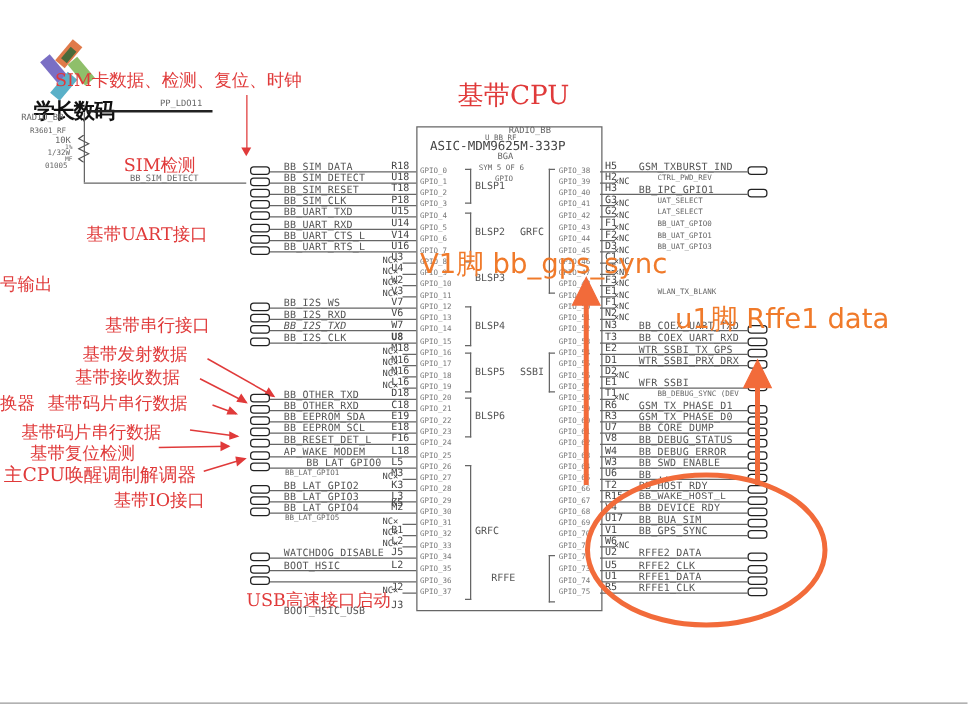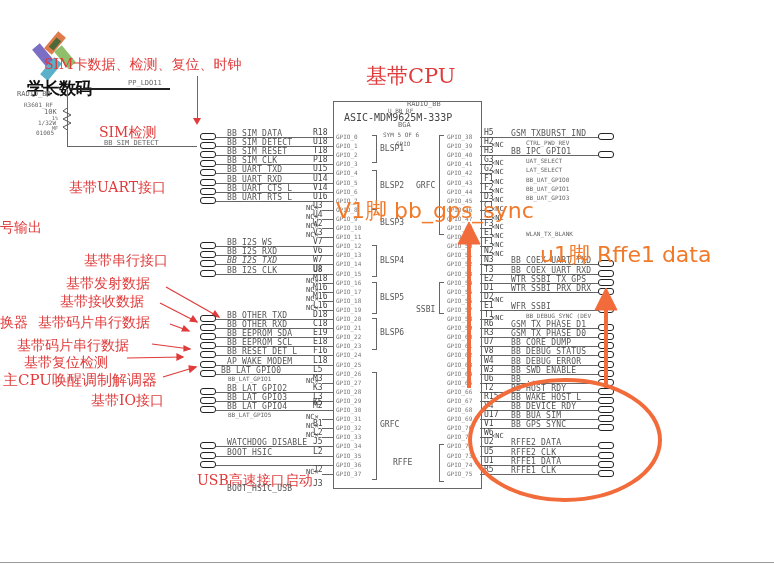--- a/index.html
+++ b/index.html
@@ -103,21 +103,21 @@
 <div class="bracketR" style="left:372px;top:282px;height:30px;"></div>
 <div class="grp" style="left:380px;top:293px;">BLSP5</div>
 <div class="bracketR" style="left:372px;top:318px;height:30px;"></div>
 <div class="grp" style="left:380px;top:328px;">BLSP6</div>
 <div class="bracketR" style="left:372px;top:372px;height:106px;"></div>
 <div class="grp" style="left:380px;top:420px;">GRFC</div>
 
 <div class="bracket" style="left:439px;top:135px;height:98px;"></div>
 <div class="grp" style="left:416px;top:181px;">GRFC</div>
 <div class="bracket" style="left:439px;top:282px;height:30px;"></div>
-<div class="grp" style="left:416px;top:305px;">SSBI</div>
+<div class="grp" style="left:416px;top:293px;">SSBI</div>
 <div class="bracket" style="left:439px;top:444px;height:36px;"></div>
 <div class="grp" style="left:393px;top:458px;">RFFE</div>
 
 <div id="left-pins">
     <div class="port" style="left:200px;top:133px;"></div>
     <div class="line" style="left:216px;top:137px;width:117px;"></div>
     <div class="sig" style="left:227px;top:129px;">BB_SIM_DATA</div>
     <div class="pin" style="left:313px;top:128px;">R18</div>
     <div class="gp" style="left:336px;top:133px;">GPIO_0</div>
     <div class="port" style="left:200px;top:142px;"></div>
@@ -232,21 +232,21 @@
     <div class="sig" style="left:227px;top:347px;">BB_RESET_DET_L</div>
     <div class="pin" style="left:313px;top:346px;">F16</div>
     <div class="gp" style="left:336px;top:351px;">GPIO_24</div>
     <div class="port" style="left:200px;top:361px;"></div>
     <div class="line" style="left:216px;top:365px;width:117px;"></div>
     <div class="sig" style="left:227px;top:357px;">AP_WAKE_MODEM</div>
     <div class="pin" style="left:313px;top:356px;">L18</div>
     <div class="gp" style="left:336px;top:361px;">GPIO_25</div>
     <div class="port" style="left:200px;top:370px;"></div>
     <div class="line" style="left:216px;top:374px;width:117px;"></div>
-    <div class="sig" style="left:221px;top:366px;">BB_LAT_GPIO0</div>
+    <div class="sig" style="left:245px;top:366px;">BB_LAT_GPIO0</div>
     <div class="pin" style="left:313px;top:365px;">L5</div>
     <div class="gp" style="left:336px;top:370px;">GPIO_26</div>
     <div class="nc" style="left:306px;top:377px;">NC✕</div>
     <div class="line" style="left:322px;top:383px;width:11px;"></div>
     <div class="small" style="left:228px;top:375px;">BB_LAT_GPIO1</div>
     <div class="pin" style="left:313px;top:374px;">M3</div>
     <div class="gp" style="left:336px;top:379px;">GPIO_27</div>
     <div class="port" style="left:200px;top:388px;"></div>
     <div class="line" style="left:216px;top:392px;width:117px;"></div>
     <div class="sig" style="left:227px;top:384px;">BB_LAT_GPIO2</div>
@@ -432,21 +432,21 @@
     <div class="sig" style="left:511px;top:375px;">BB_...</div>
     <div class="port" style="left:598px;top:379px;"></div>
     <div class="gp" style="left:447px;top:388px;">GPIO_66</div>
     <div class="pin" style="left:484px;top:383px;">T2</div>
     <div class="line" style="left:480px;top:392px;width:118px;"></div>
     <div class="sig" style="left:511px;top:384px;">BB_HOST_RDY</div>
     <div class="port" style="left:598px;top:388px;"></div>
     <div class="gp" style="left:447px;top:397px;">GPIO_67</div>
     <div class="pin" style="left:484px;top:392px;">R15</div>
     <div class="line" style="left:480px;top:401px;width:118px;"></div>
-    <div class="sig" style="left:511px;top:393px;">BB_WAKE_HOST_L</div>
+    <div class="sig" style="left:511px;top:393px;font-family:Liberation Mono, monospace;">BB_WAKE_HOST_L</div>
     <div class="port" style="left:598px;top:397px;"></div>
     <div class="gp" style="left:447px;top:406px;">GPIO_68</div>
     <div class="pin" style="left:484px;top:401px;">V4</div>
     <div class="line" style="left:480px;top:410px;width:118px;"></div>
     <div class="sig" style="left:511px;top:402px;">BB_DEVICE_RDY</div>
     <div class="port" style="left:598px;top:406px;"></div>
     <div class="gp" style="left:447px;top:415px;">GPIO_69</div>
     <div class="pin" style="left:484px;top:410px;">U17</div>
     <div class="line" style="left:480px;top:419px;width:118px;"></div>
     <div class="sig" style="left:511px;top:411px;">BB_BUA_SIM</div>

